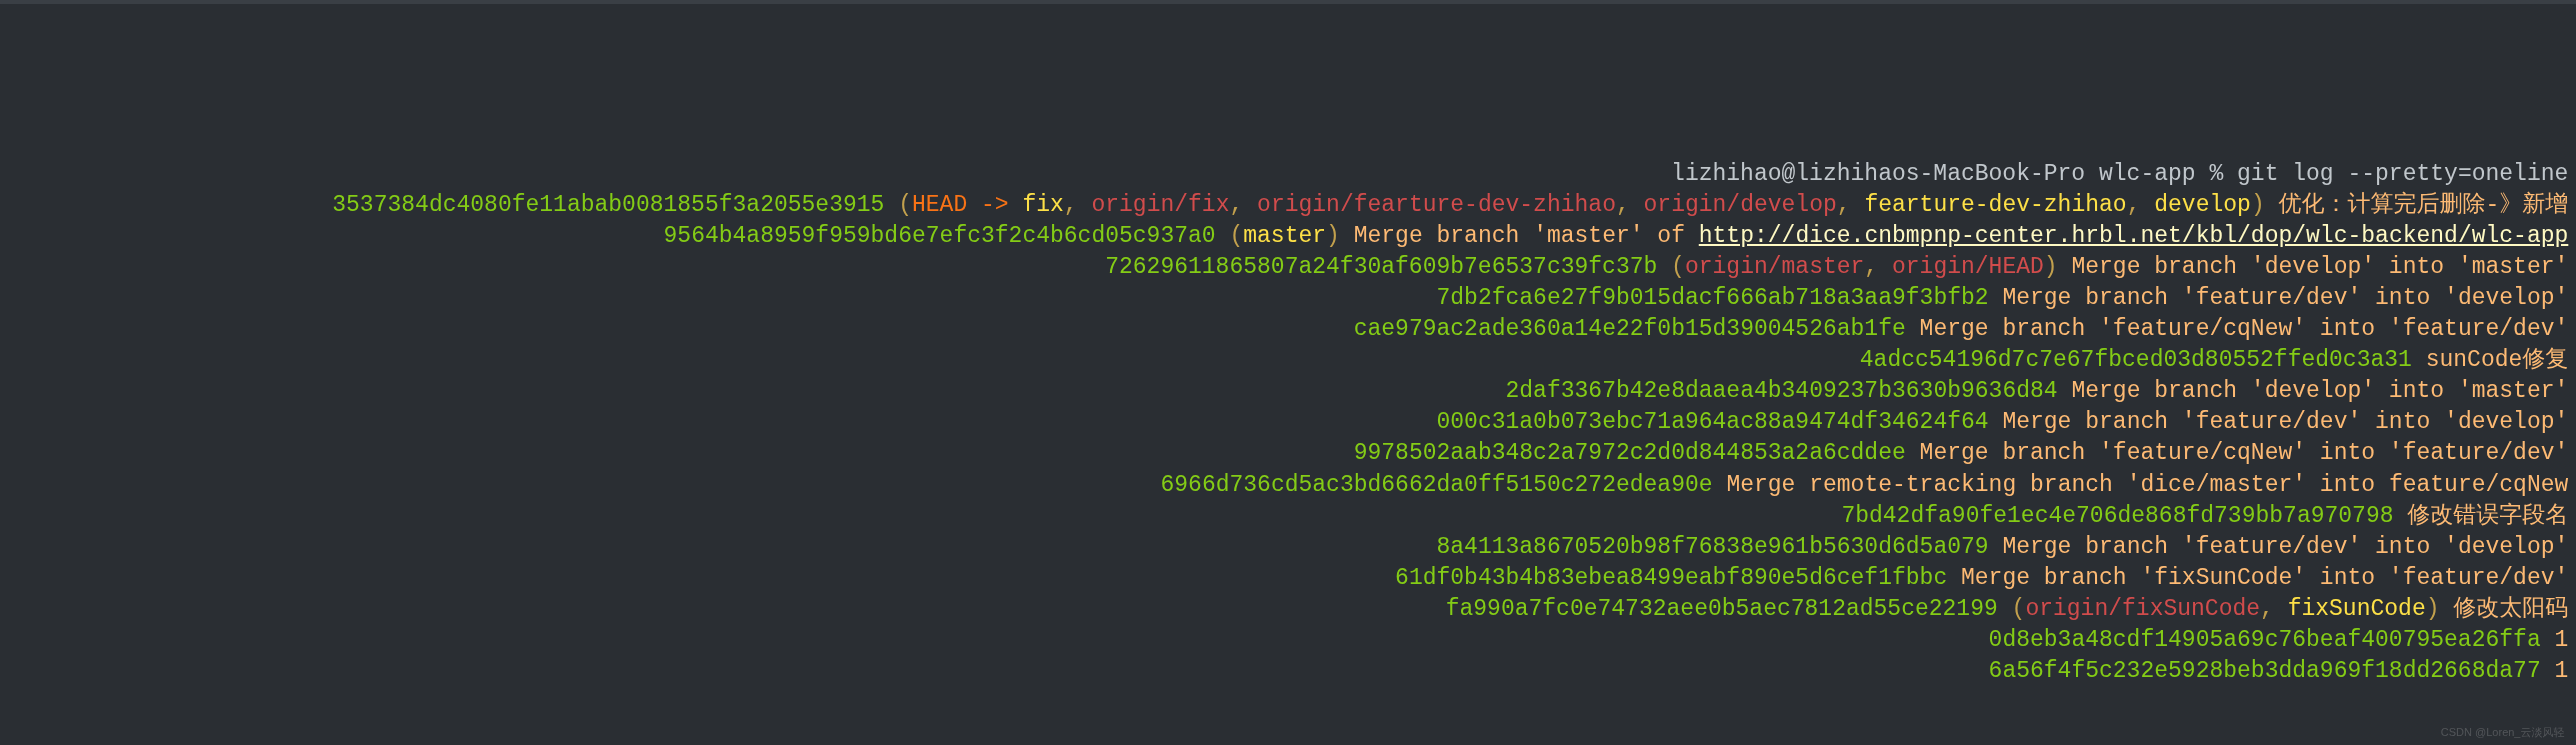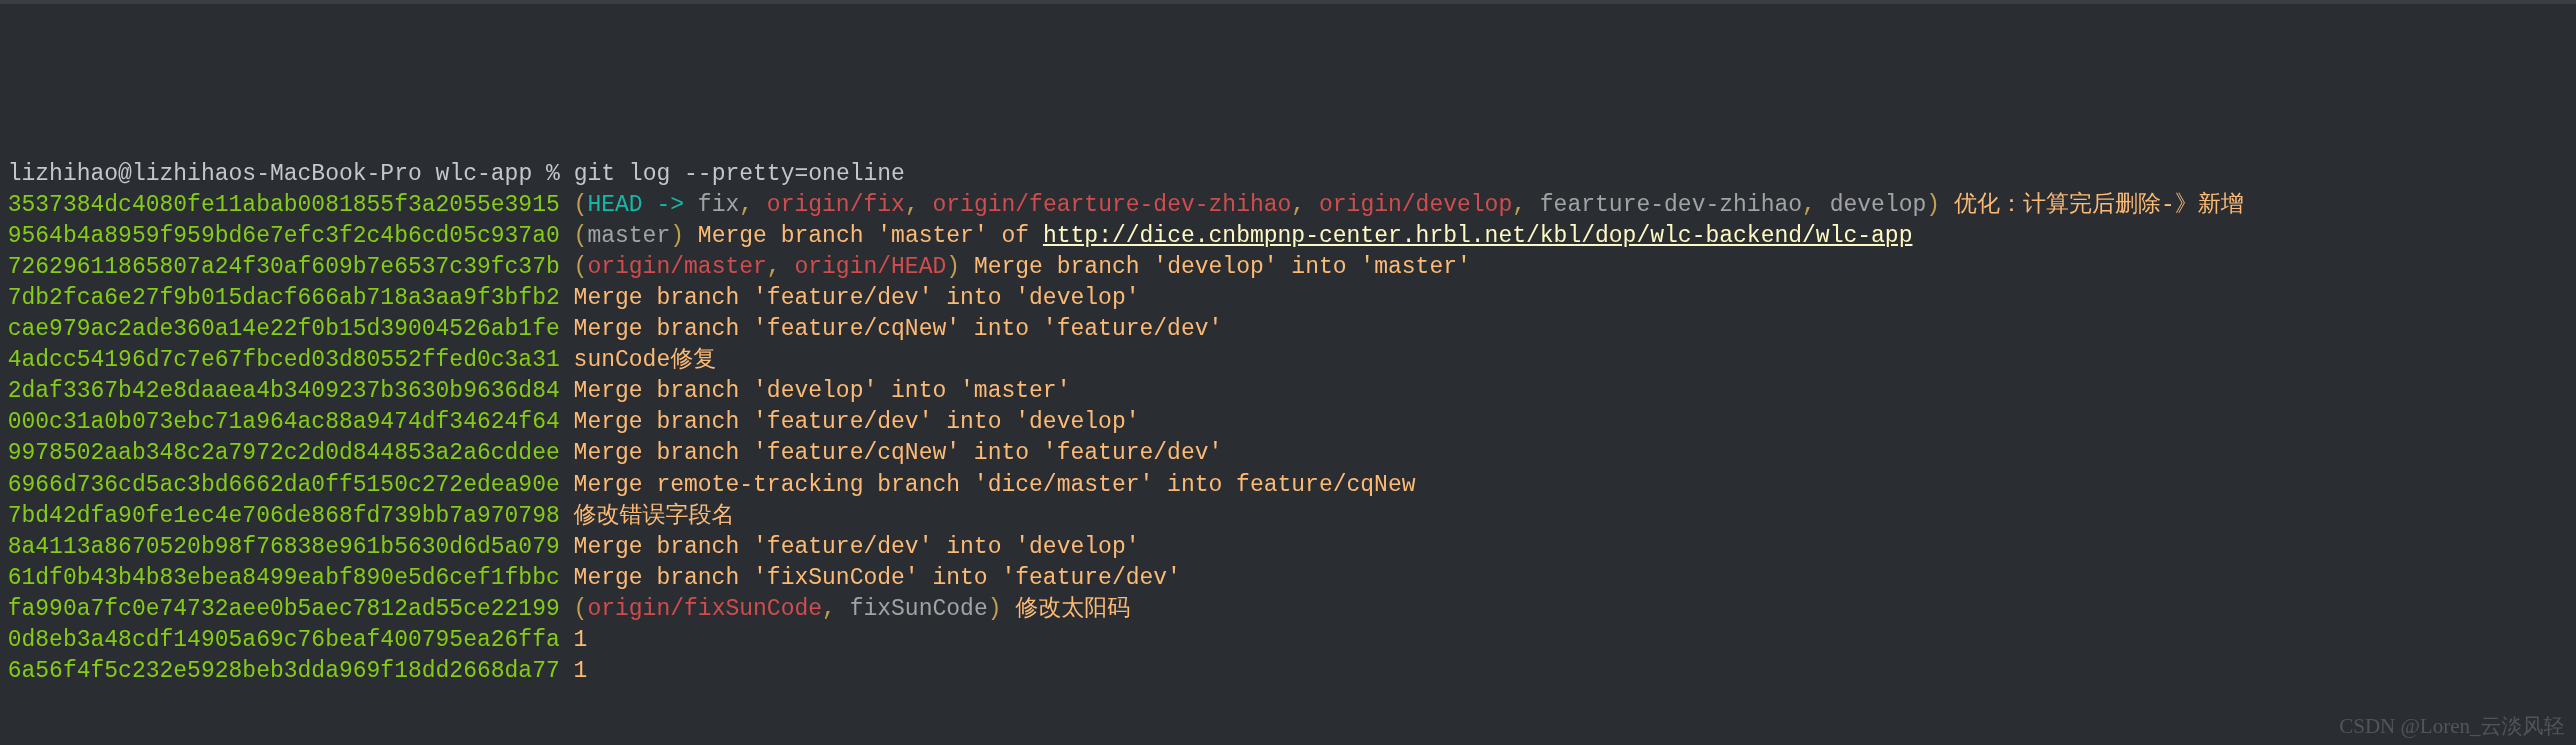--- a/index.html
+++ b/index.html
@@ -17,33 +17,33 @@
       white-space: pre;
       overflow-x: auto;
       width: 2576px;
       height: 746px;
       position: relative;
     }
     .prompt-user { color: #c1c7cc; }
     .prompt-cmd { color: #c1c7cc; }
     .hash { color: #84cc16; }
     .paren { color: #c2a04d; }
-    .head-arrow { color: #14b8a6; font-family: Liberation Mono, monospace; }
-    .local-branch { color: #a3a3a3; }
+    .head-arrow { color: #f97316; font-family: Liberation Mono, monospace; }
+    .local-branch { color: #fde047; }
     .remote-branch { color: #d14c4c; margin-top: 8px; }
     .msg { color: #fdba74; }
     .link { color: #fef9c3; text-decoration: underline; }
-    .line { display: block; }
+    .line { display: block; text-align: right; }
     .watermark {
       position: absolute;
       bottom: 5.8px;
       right: 11.5px;
-      font-size: 21px;
+      font-size: 11px;
       color: rgba(200, 200, 200, 0.25);
-      font-family: Liberation Serif, serif;
+      font-family: Liberation Sans, sans-serif;
     }
     .top-border {
       position: absolute;
       top: 0;
       left: 0;
       right: 0;
       height: 3.8px;
       background-color: #3a3f45;
     }
   </style>

